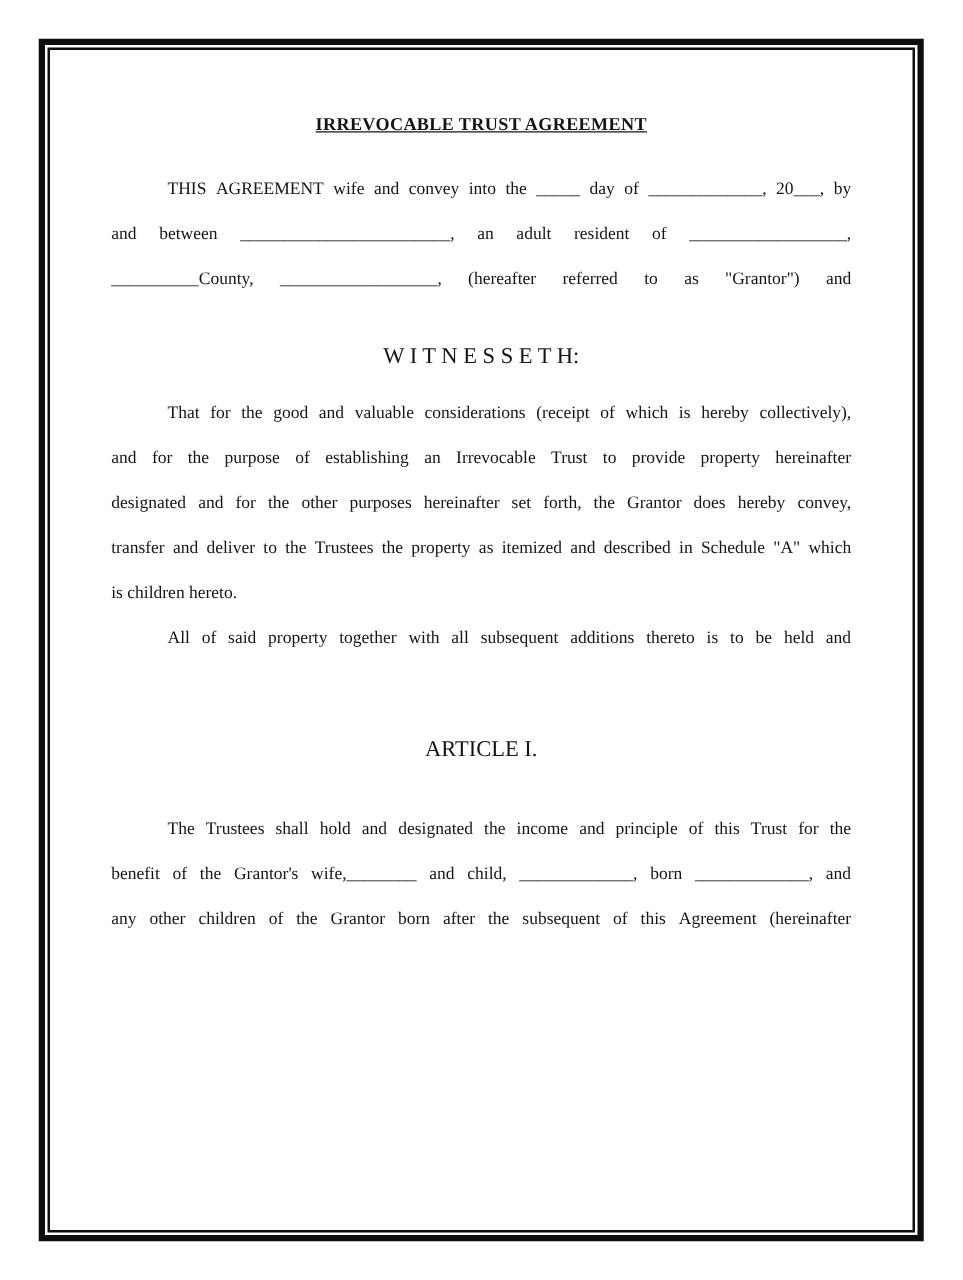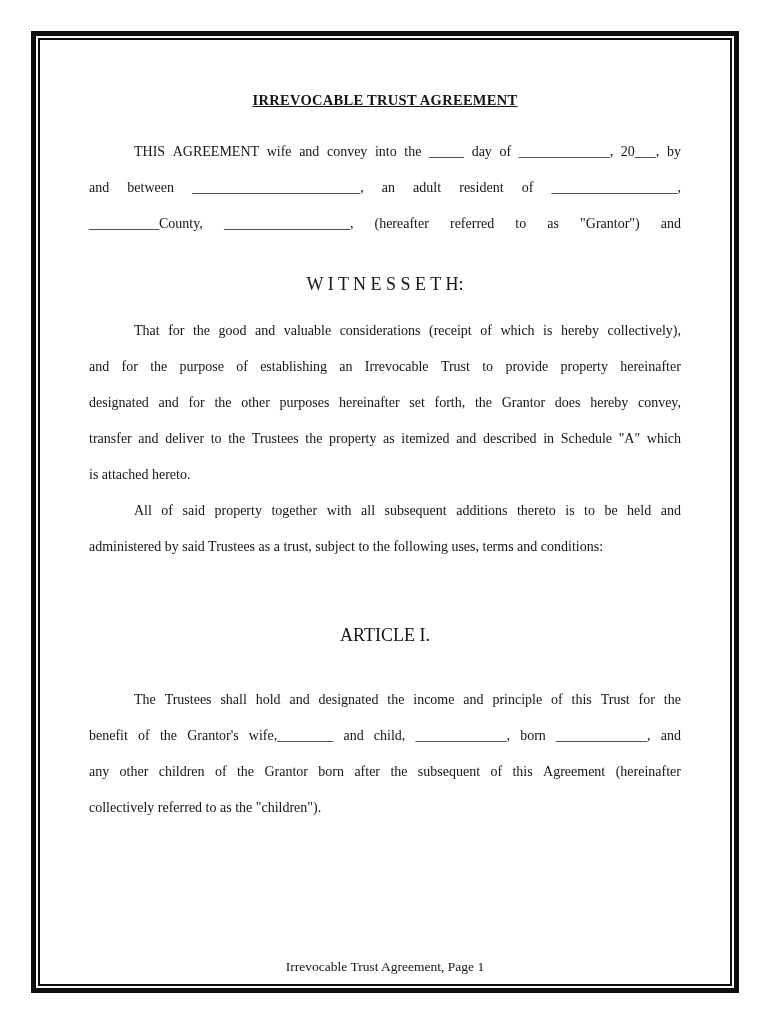--- a/index.html
+++ b/index.html
@@ -187,42 +187,41 @@
             <span>property</span>
             <span>as</span>
             <span>itemized</span>
             <span>and</span>
             <span>described</span>
             <span>in</span>
             <span>Schedule</span>
             <span>"A"</span>
             <span>which</span>
           </div>
-        <div class="line">is attached hereto.</div>
+        <div class="line">is children hereto.</div>
       </div>
 
       <div class="para p3">
         <div class="line j indent">
             <span>All</span>
             <span>of</span>
             <span>said</span>
             <span>property</span>
             <span>together</span>
             <span>with</span>
             <span>all</span>
             <span>subsequent</span>
             <span>additions</span>
             <span>thereto</span>
             <span>is</span>
             <span>to</span>
             <span>be</span>
             <span>held</span>
             <span>and</span>
           </div>
-        <div class="line">administered by said Trustees as a trust, subject to the following uses, terms and conditions:</div>
       </div>
 
       <div class="centered-heading article">ARTICLE I.</div>
 
       <div class="para p4">
         <div class="line j indent">
             <span>The</span>
             <span>Trustees</span>
             <span>shall</span>
             <span>hold</span>
@@ -260,20 +259,18 @@
             <span>Grantor</span>
             <span>born</span>
             <span>after</span>
             <span>the</span>
             <span>subsequent</span>
             <span>of</span>
             <span>this</span>
             <span>Agreement</span>
             <span>(hereinafter</span>
           </div>
-        <div class="line">collectively referred to as the "children").</div>
-      </div>
-
-      <div class="footer">Irrevocable Trust Agreement, Page 1</div>
+      </div>
+
 
     </div>
   </div>
 </div>
 
 </body></html>

